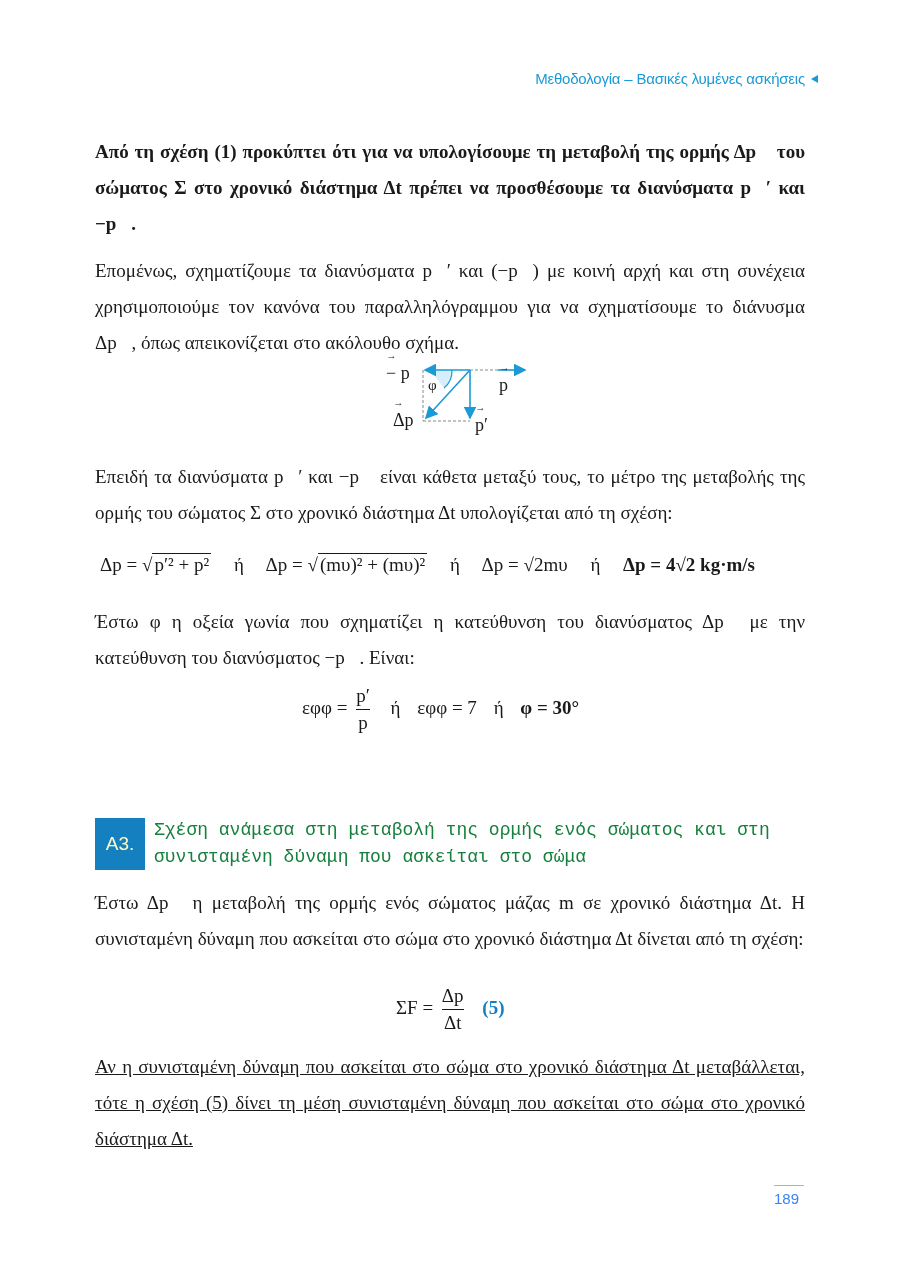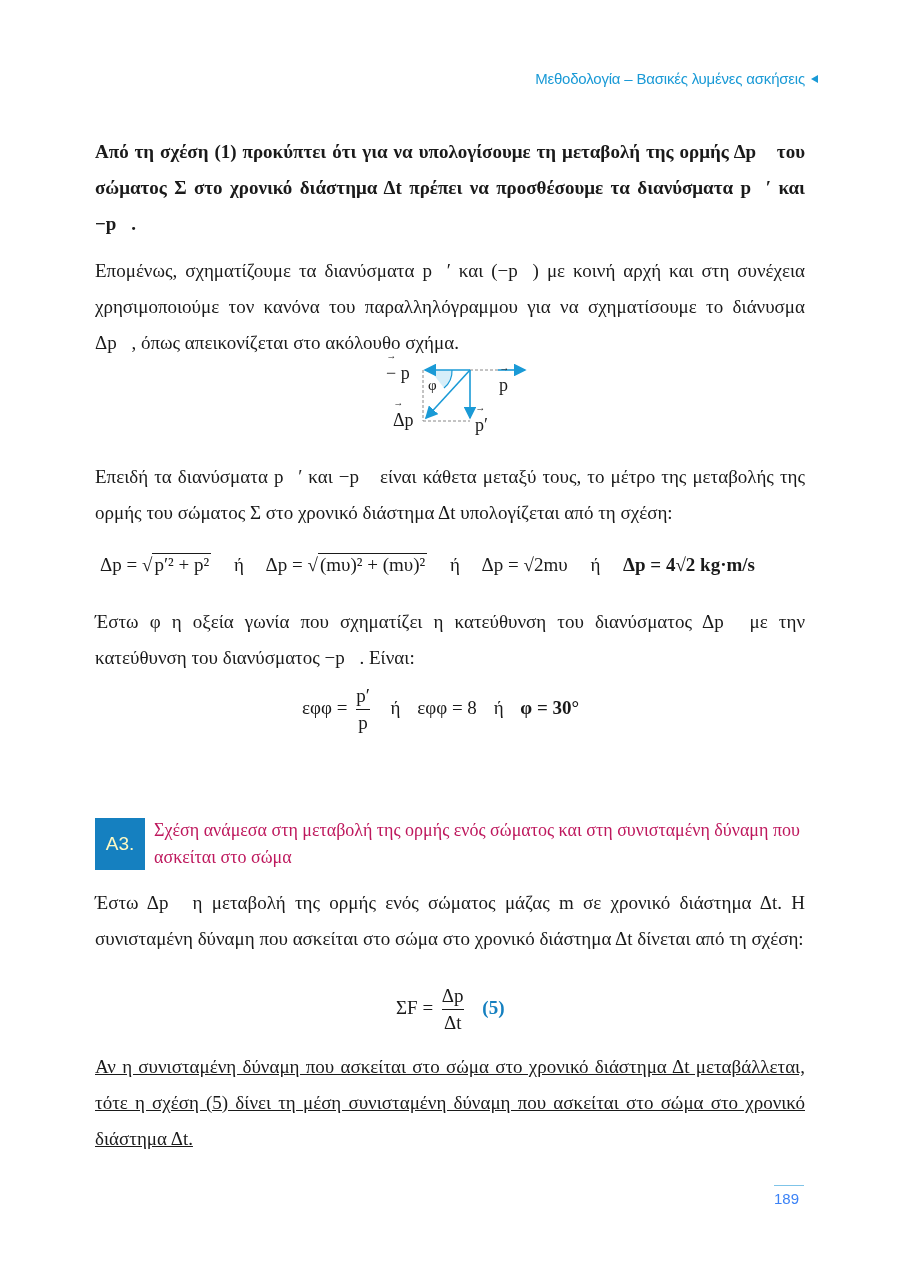--- a/index.html
+++ b/index.html
@@ -13,22 +13,22 @@
   .eq { position:absolute; font-size:19px; white-space:nowrap; }
   .vec { position:relative; display:inline-block; }
   .vec::before { content:"→"; position:absolute; top:-14px; left:0; font-size:11px; transform:scaleX(0.9); }
   .sqrt { display:inline-block; border-top:1.3px solid #1a1a1a; padding:0 2px; margin-left:0; }
   .frac { display:inline-block; vertical-align:middle; text-align:center; margin:0 4px; }
   .frac span { display:block; line-height:26px; }
   .frac .num { border-bottom:1.3px solid #1a1a1a; }
   .sec-box { position:absolute; left:95px; top:818px; width:50px; height:52px; background:#1580c0;
              color:#fef9c3; font-family:"Liberation Sans", sans-serif; font-size:19px;
              display:flex; align-items:center; justify-content:center; }
-  .sec-title { position:absolute; left:154px; top:817px; width:650px; font-family:Liberation Serif, serif;
-               font-size:18px; line-height:27px; color:#be185d; }
+  .sec-title { position:absolute; left:154px; top:817px; width:650px; font-family:Liberation Mono, monospace;
+               font-size:18px; line-height:27px; color:#15803d; }
   .pagenum { position:absolute; left:774px; top:1190px; font-family:"Liberation Sans", sans-serif; font-size:15px; color:#3b82f6; }
   .pagerule { position:absolute; left:774px; top:1185px; width:30px; border-top:1px solid #7fc4e8; }
   .bold { font-weight:bold; }
   .blue { color:#1580c0; font-weight:bold; }
 </style>
 </head>
 <body>
 
 <div class="header">
   <span>Μεθοδολογία – Βασικές λυμένες ασκήσεις</span><span class="tri"></span>
@@ -75,21 +75,21 @@
   <span style="margin:0 18px;">ή</span>
   <span class="bold">Δp = 4√2 kg·m/s</span>
 </div>
 
 <div class="p" style="top:604px;">Έστω φ η οξεία γωνία που σχηματίζει η κατεύθυνση του διανύσματος Δp⃗ με την κατεύθυνση του διανύσματος −p⃗. Είναι:</div>
 
 <div class="eq" style="left:302px; top:683px;">
   <span>εφφ =</span>
   <span class="frac"><span class="num">p′</span><span>p</span></span>
   <span style="margin:0 12px;">ή</span>
-  <span>εφφ = 8</span>
+  <span>εφφ = 7</span>
   <span style="margin:0 12px;">ή</span>
   <span class="bold">φ = 30°</span>
 </div>
 
 <div class="sec-box">Α3.</div>
 <div class="sec-title">Σχέση ανάμεσα στη μεταβολή της ορμής ενός σώματος και στη συνισταμένη δύναμη που ασκείται στο σώμα</div>
 
 <div class="p" style="top:885px;">Έστω Δp⃗ η μεταβολή της ορμής ενός σώματος μάζας m σε χρονικό διάστημα Δt. Η συνισταμένη δύναμη που ασκείται στο σώμα στο χρονικό διάστημα Δt δίνεται από τη σχέση:</div>
 
 <div class="eq" style="left:396px; top:983px;">

